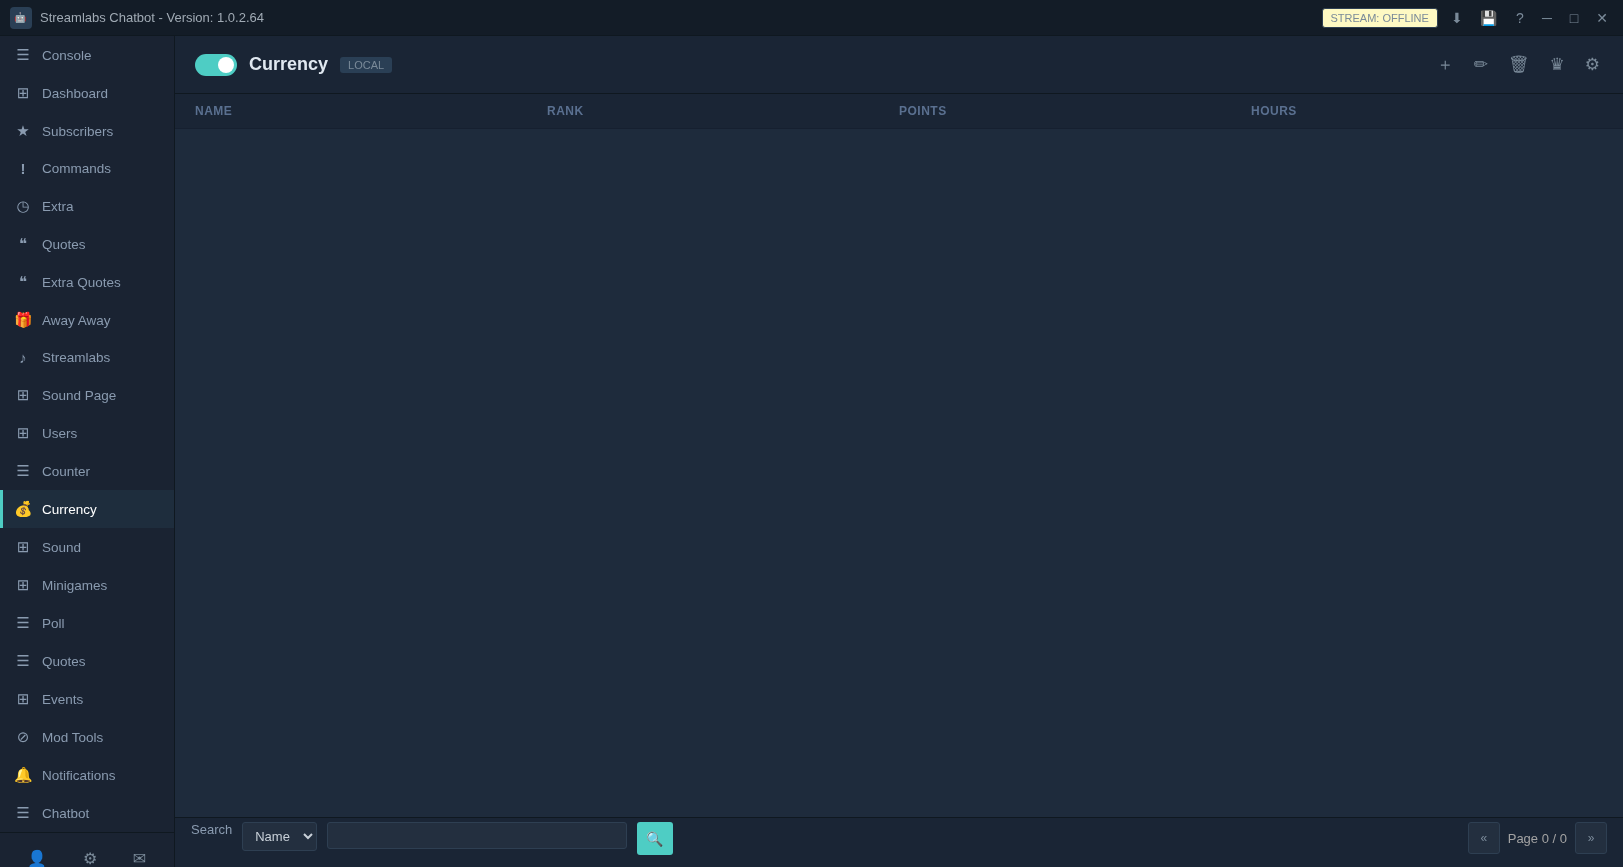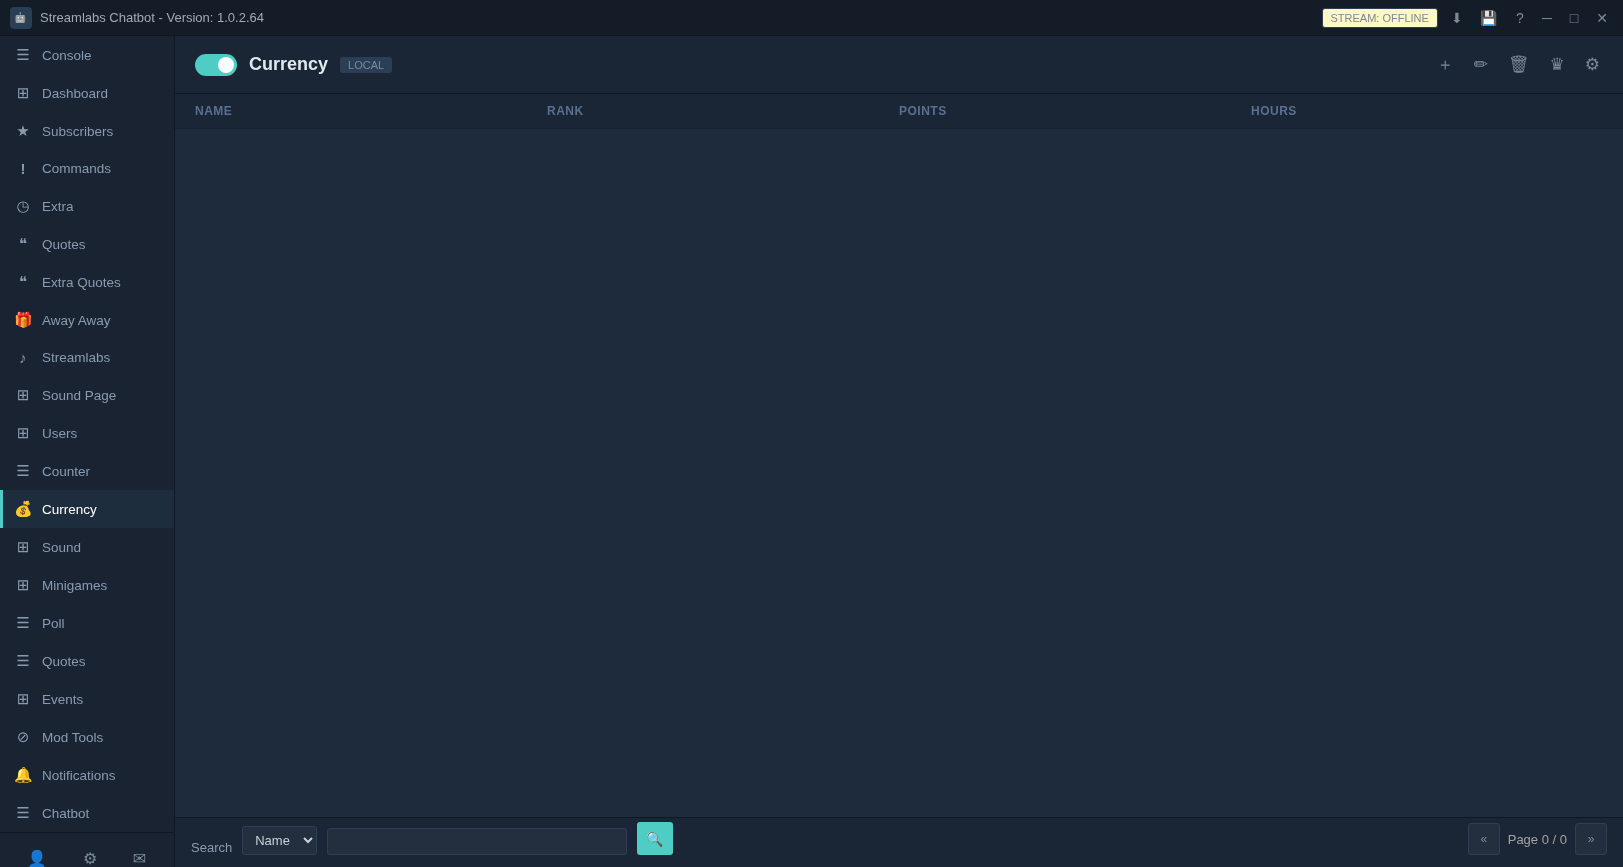--- a/index.html
+++ b/index.html
@@ -215,22 +215,22 @@
     #table-body {
       min-height: 400px;
     }
 
     
     #bottom-bar {
       height: 50px;
       background: #1a2535;
       border-top: 1px solid #0f1820;
       display: flex;
-      align-items: flex-end;
-      padding: 12px 16px;
+      align-items: flex-start;
+      padding: 4px 16px;
       gap: 10px;
       flex-shrink: 0;
     }
     .search-label {
       font-size: 13px;
       color: #8a9bb0;
     }
     .search-dropdown {
       background: #232f3f;
       border: 1px solid #2e3f52;

